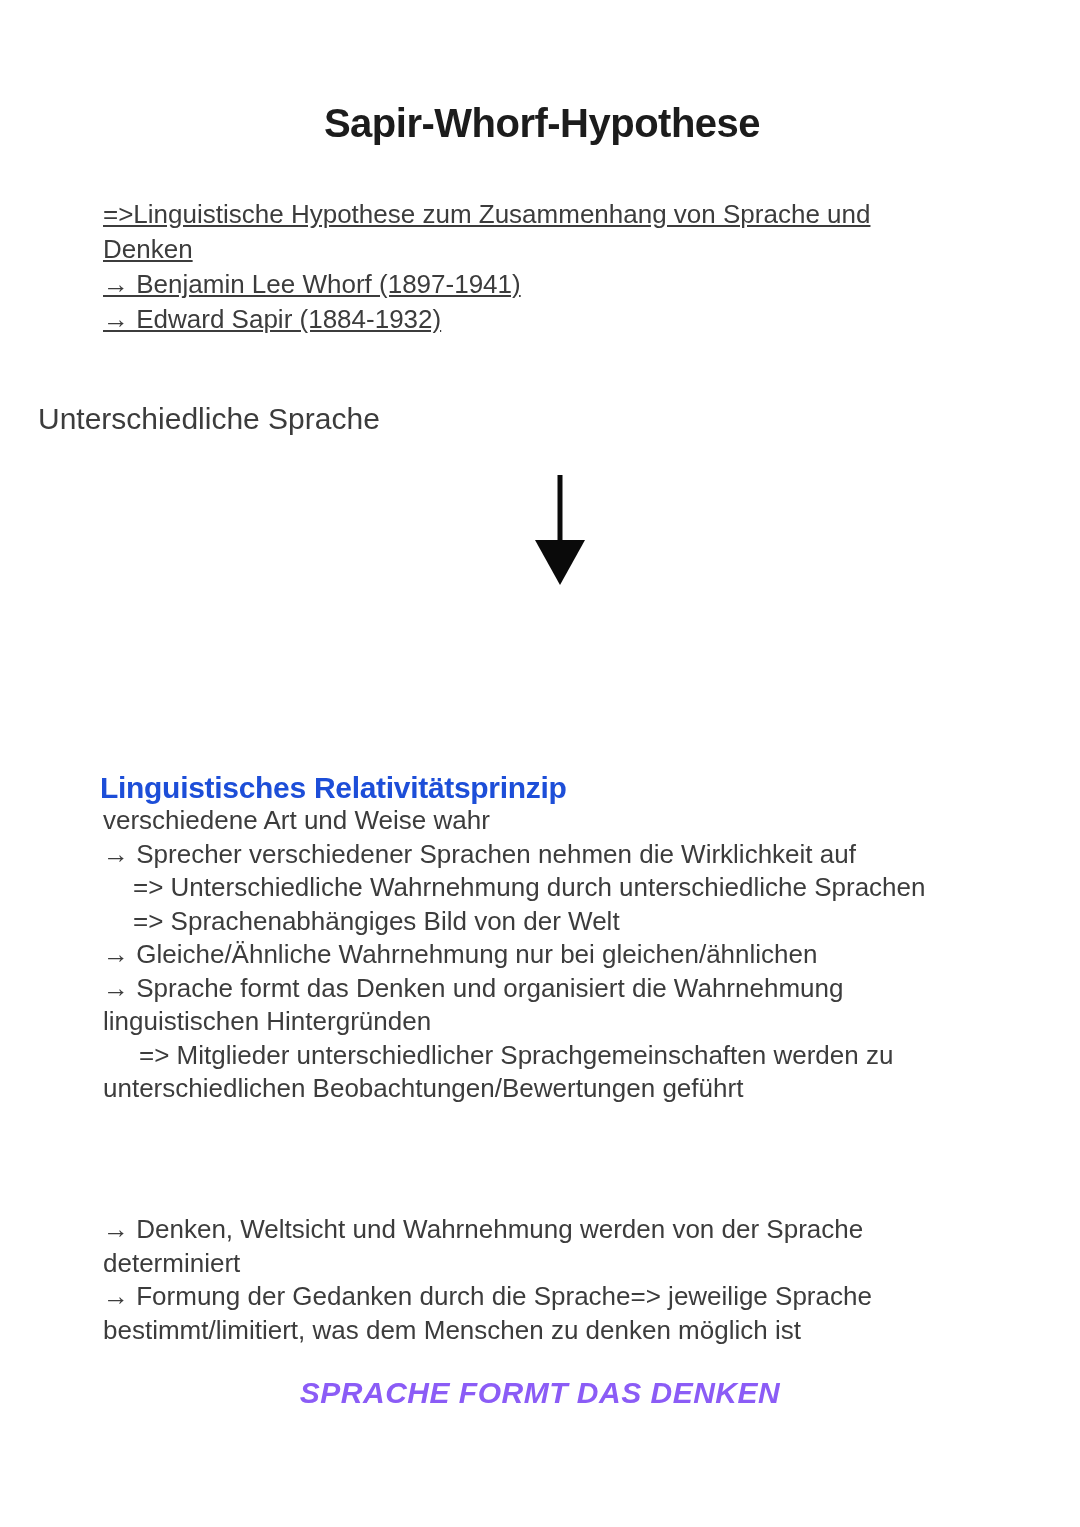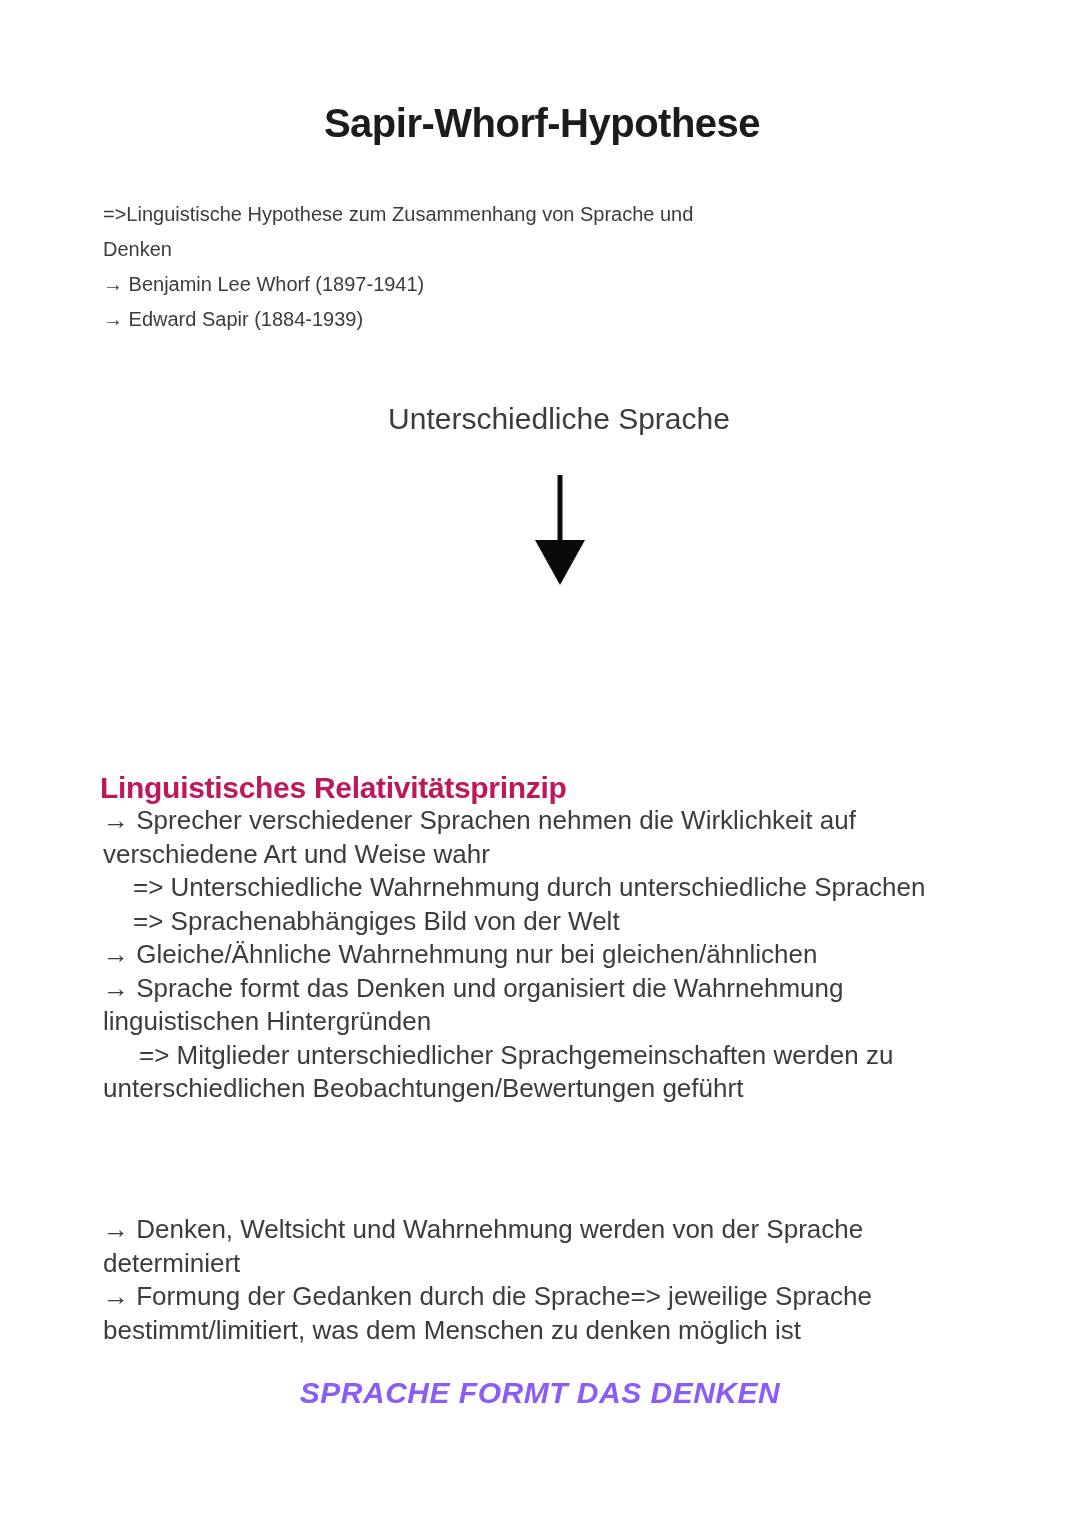--- a/index.html
+++ b/index.html
@@ -19,30 +19,30 @@
     text-align: center;
     font-size: 40px;
     font-weight: bold;
     line-height: 48px;
     color: #1c1c1c;
     letter-spacing: -0.5px;
   }
   .intro {
     position: absolute;
     top: 197px; left: 103px; right: 40px;
-    font-size: 20px;
+    font-size: 26px;
     line-height: 35px;
+    text-decoration: underline;
   }
   .line { white-space: nowrap; }
   .indent-1 { padding-left: 30px; }
   .indent-2 { padding-left: 36px; }
   .flow-label-top {
     position: absolute;
     top: 401px; left: 38px; right: 0;
-    text-align: center;
     font-size: 30px;
     line-height: 36px;
   }
   .down-arrow {
     position: absolute;
     top: 474px; left: 533px;
     width: 54px; height: 112px;
   }
   .flow-label-bottom {
     position: absolute;
@@ -51,21 +51,21 @@
     font-size: 30px;
     line-height: 33px;
   }
   .section-heading {
     position: absolute;
     left: 100px; right: 40px;
     margin: 0;
     font-size: 30px;
     font-weight: bold;
     line-height: 34px;
-    color: #be185d;
+    color: #1d4ed8;
     letter-spacing: -0.3px;
   }
   .section-lines {
     position: absolute;
     left: 103px; right: 20px;
     font-size: 26px;
     line-height: 33.5px;
   }
   .heading-relativity { top: 771px; }
   .lines-relativity   { top: 804px; }
@@ -87,36 +87,36 @@
 <body>
 
 <div class="page">
 
   <h1 class="page-title">Sapir-Whorf-Hypothese</h1>
 
   <div class="intro">
     <div class="line">=&gt;Linguistische Hypothese zum Zusammenhang von Sprache und</div>
     <div class="line">Denken</div>
     <div class="line">→ Benjamin Lee Whorf (1897-1941)</div>
-    <div class="line">→ Edward Sapir (1884-1939)</div>
+    <div class="line">→ Edward Sapir (1884-1932)</div>
   </div>
 
   <div class="flow-label-top">Unterschiedliche Sprache</div>
 
   <svg class="down-arrow" viewBox="0 0 54 112" xmlns="http://www.w3.org/2000/svg">
     <line x1="27" y1="1" x2="27" y2="68" stroke="#0a0a0a" stroke-width="5"></line>
     <polygon points="2,66 52,66 27,111" fill="#0a0a0a"></polygon>
   </svg>
 
 
   <h2 class="section-heading heading-relativity">Linguistisches Relativitätsprinzip</h2>
 
   <div class="section-lines lines-relativity">
+    <div class="line">verschiedene Art und Weise wahr</div>
     <div class="line">→ Sprecher verschiedener Sprachen nehmen die Wirklichkeit auf</div>
-    <div class="line">verschiedene Art und Weise wahr</div>
     <div class="line indent-1">=&gt; Unterschiedliche Wahrnehmung durch unterschiedliche Sprachen</div>
     <div class="line indent-1">=&gt; Sprachenabhängiges Bild von der Welt</div>
     <div class="line">→ Gleiche/Ähnliche Wahrnehmung nur bei gleichen/ähnlichen</div>
     <div class="line">→ Sprache formt das Denken und organisiert die Wahrnehmung</div>
     <div class="line">linguistischen Hintergründen</div>
     <div class="line indent-2">=&gt; Mitglieder unterschiedlicher Sprachgemeinschaften werden zu</div>
     <div class="line">unterschiedlichen Beobachtungen/Bewertungen geführt</div>
   </div>
 
 

